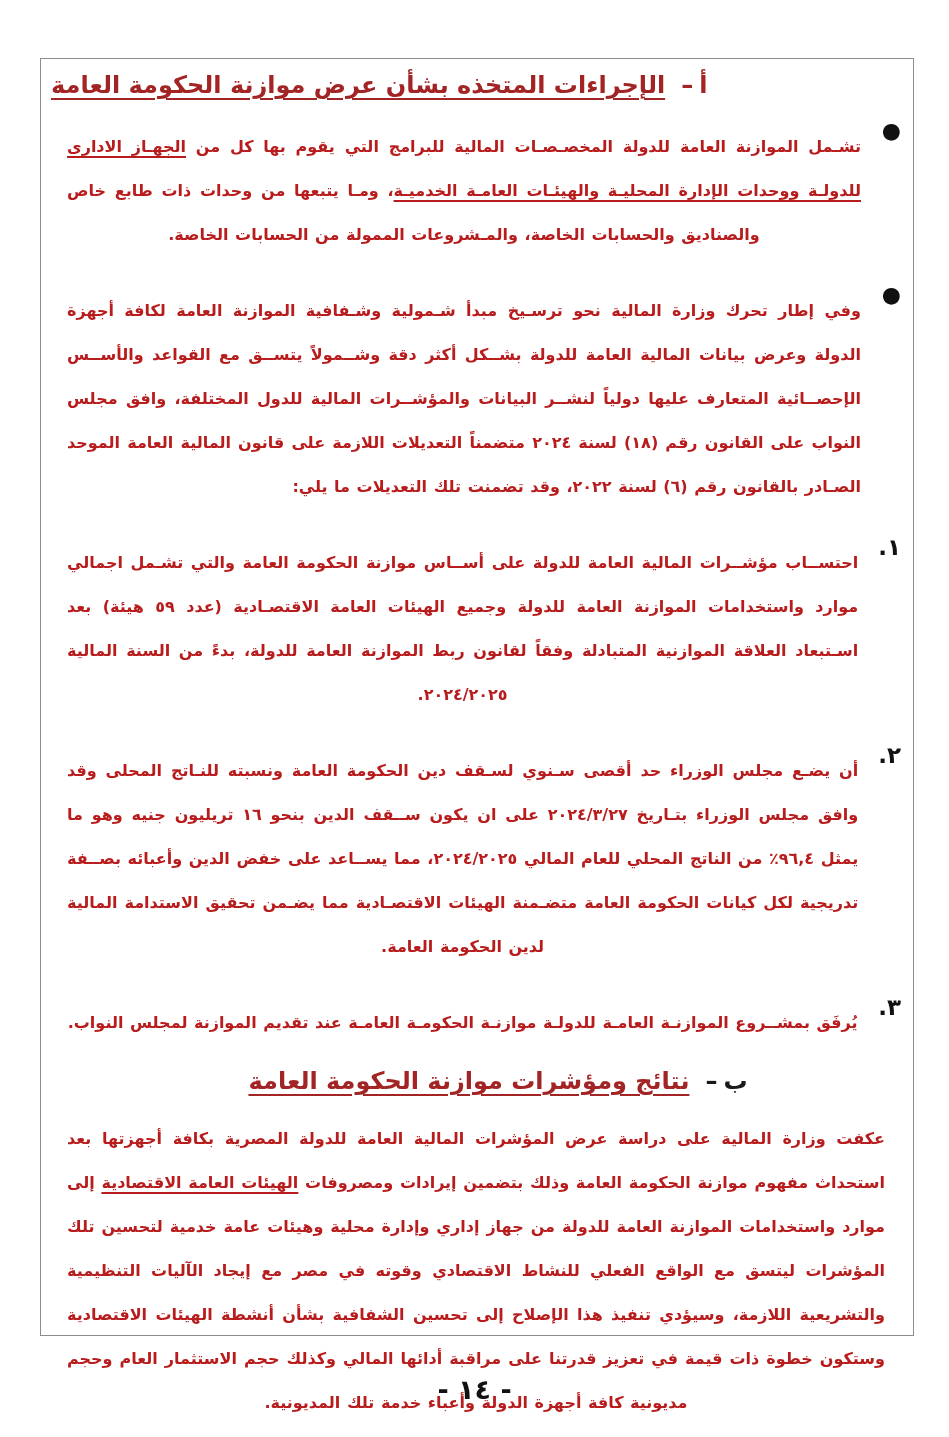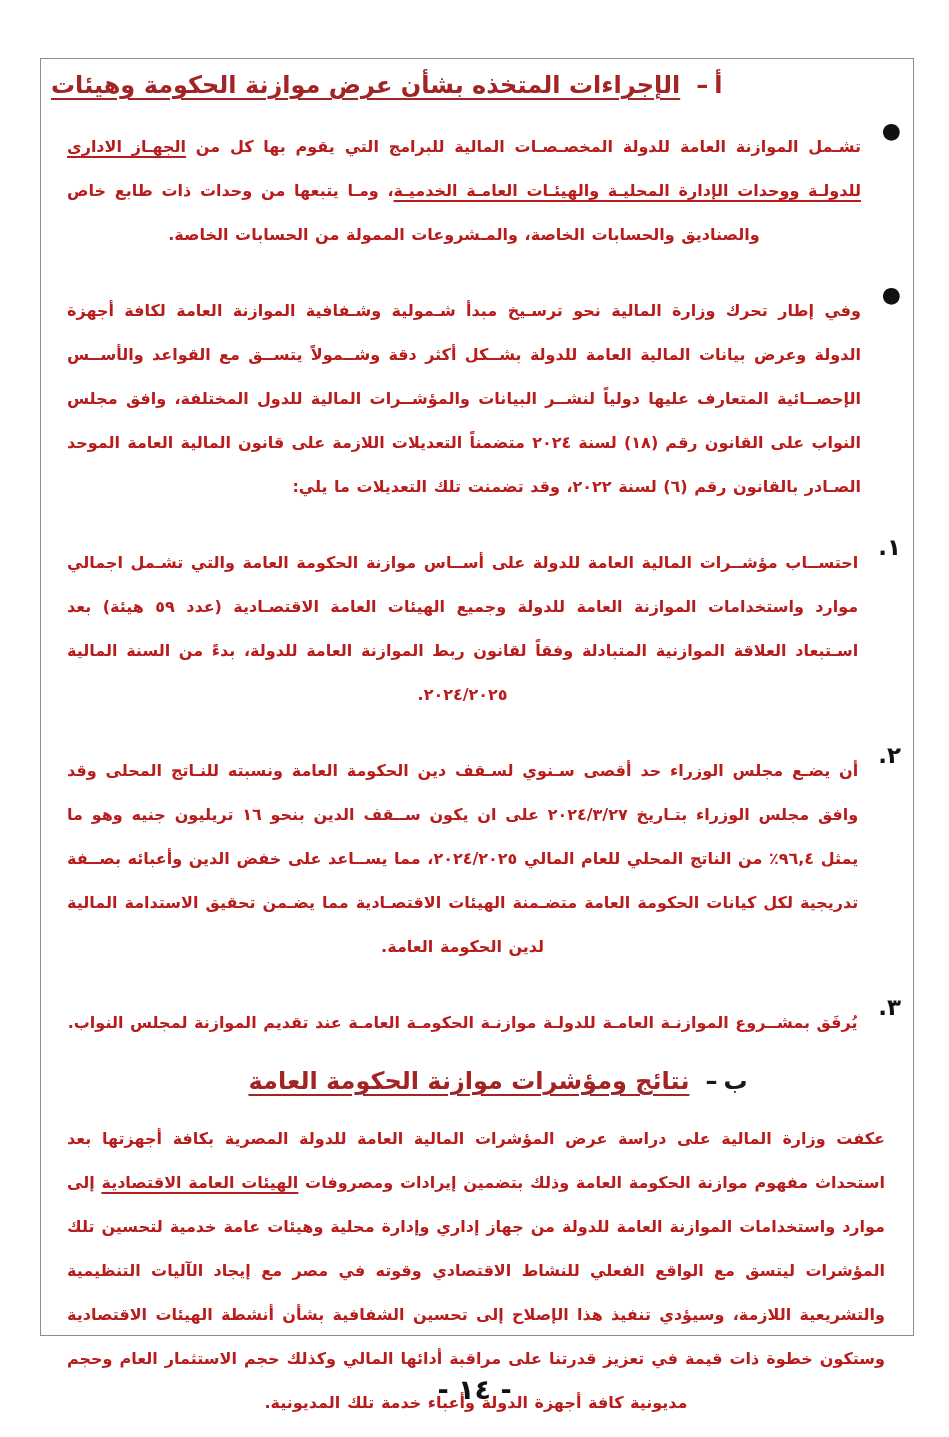--- a/index.html
+++ b/index.html
@@ -144,21 +144,21 @@
 <body>
 
 <div class="page">
 
   <div class="content-frame">
 
     <div class="section-heading heading-red">
       <span class="marker">
         <span>أ</span><span class="dash">–</span>
       </span>
-      <span class="title">الإجراءات المتخذه بشأن عرض موازنة الحكومة وهيئات</span>
+      <span class="title">الإجراءات المتخذه بشأن عرض موازنة الحكومة العامة</span>
     </div>
 
     <div class="bullet-item blk">
       <span class="dot">●</span>
       <div class="btext p"><span>تشـمل الموازنة العامة للدولة المخصـصـات المالية للبرامج التي يقوم بها كل من </span><span class="u">الجهـاز الادارى للدولـة ووحدات الإدارة المحليـة والهيئـات العامـة الخدميـة</span><span>، ومـا يتبعها من وحدات ذات طابع خاص والصناديق والحسابات الخاصة، والمـشروعات الممولة من الحسابات الخاصة.</span></div>
     </div>
 
     <div class="bullet-item blk">
       <span class="dot">●</span>
       <div class="btext p last-right">وفي إطار تحرك وزارة المالية نحو ترسـيخ مبدأ شـمولية وشـفافية الموازنة العامة لكافة أجهزة الدولة وعرض بيانات المالية العامة للدولة بشــكل أكثر دقة وشــمولاً يتســق مع القواعد والأســس الإحصــائية المتعارف عليها دولياً لنشــر البيانات والمؤشــرات المالية للدول المختلفة، وافق مجلس النواب على القانون رقم (١٨) لسنة ٢٠٢٤ متضمناً التعديلات اللازمة على قانون المالية العامة الموحد الصـادر بالقانون رقم (٦) لسنة ٢٠٢٢، وقد تضمنت تلك التعديلات ما يلي:</div>

